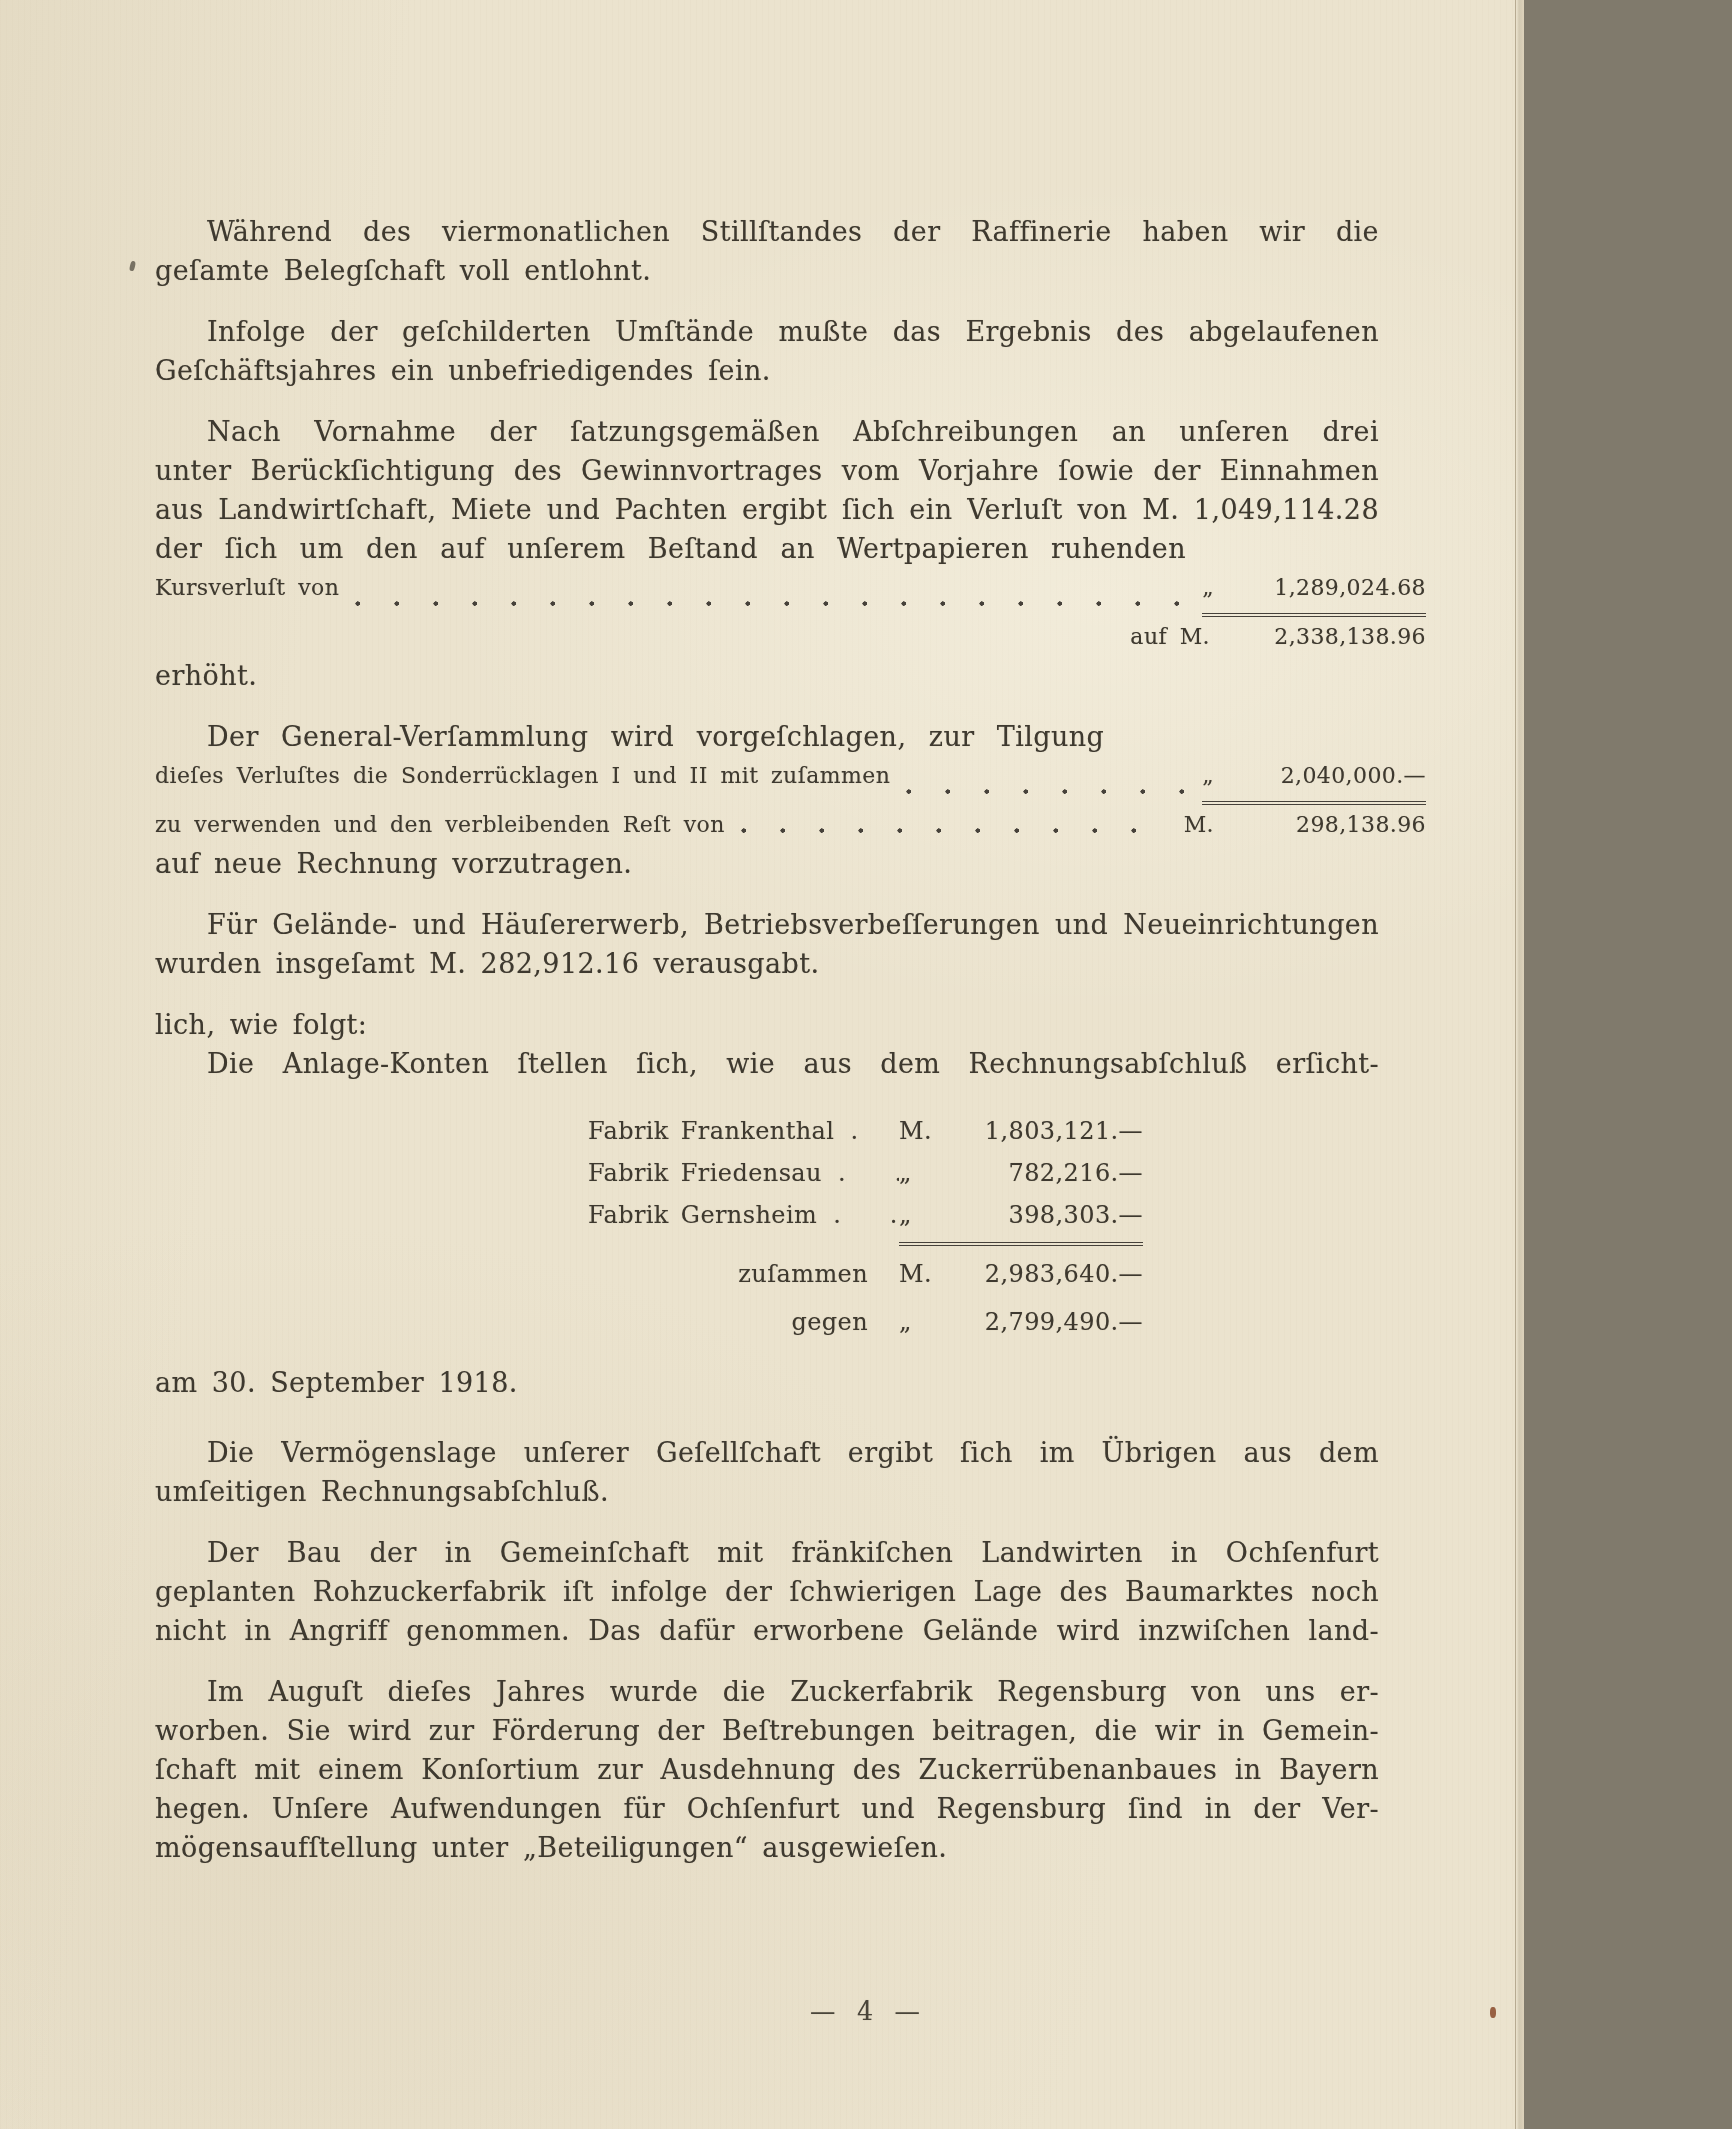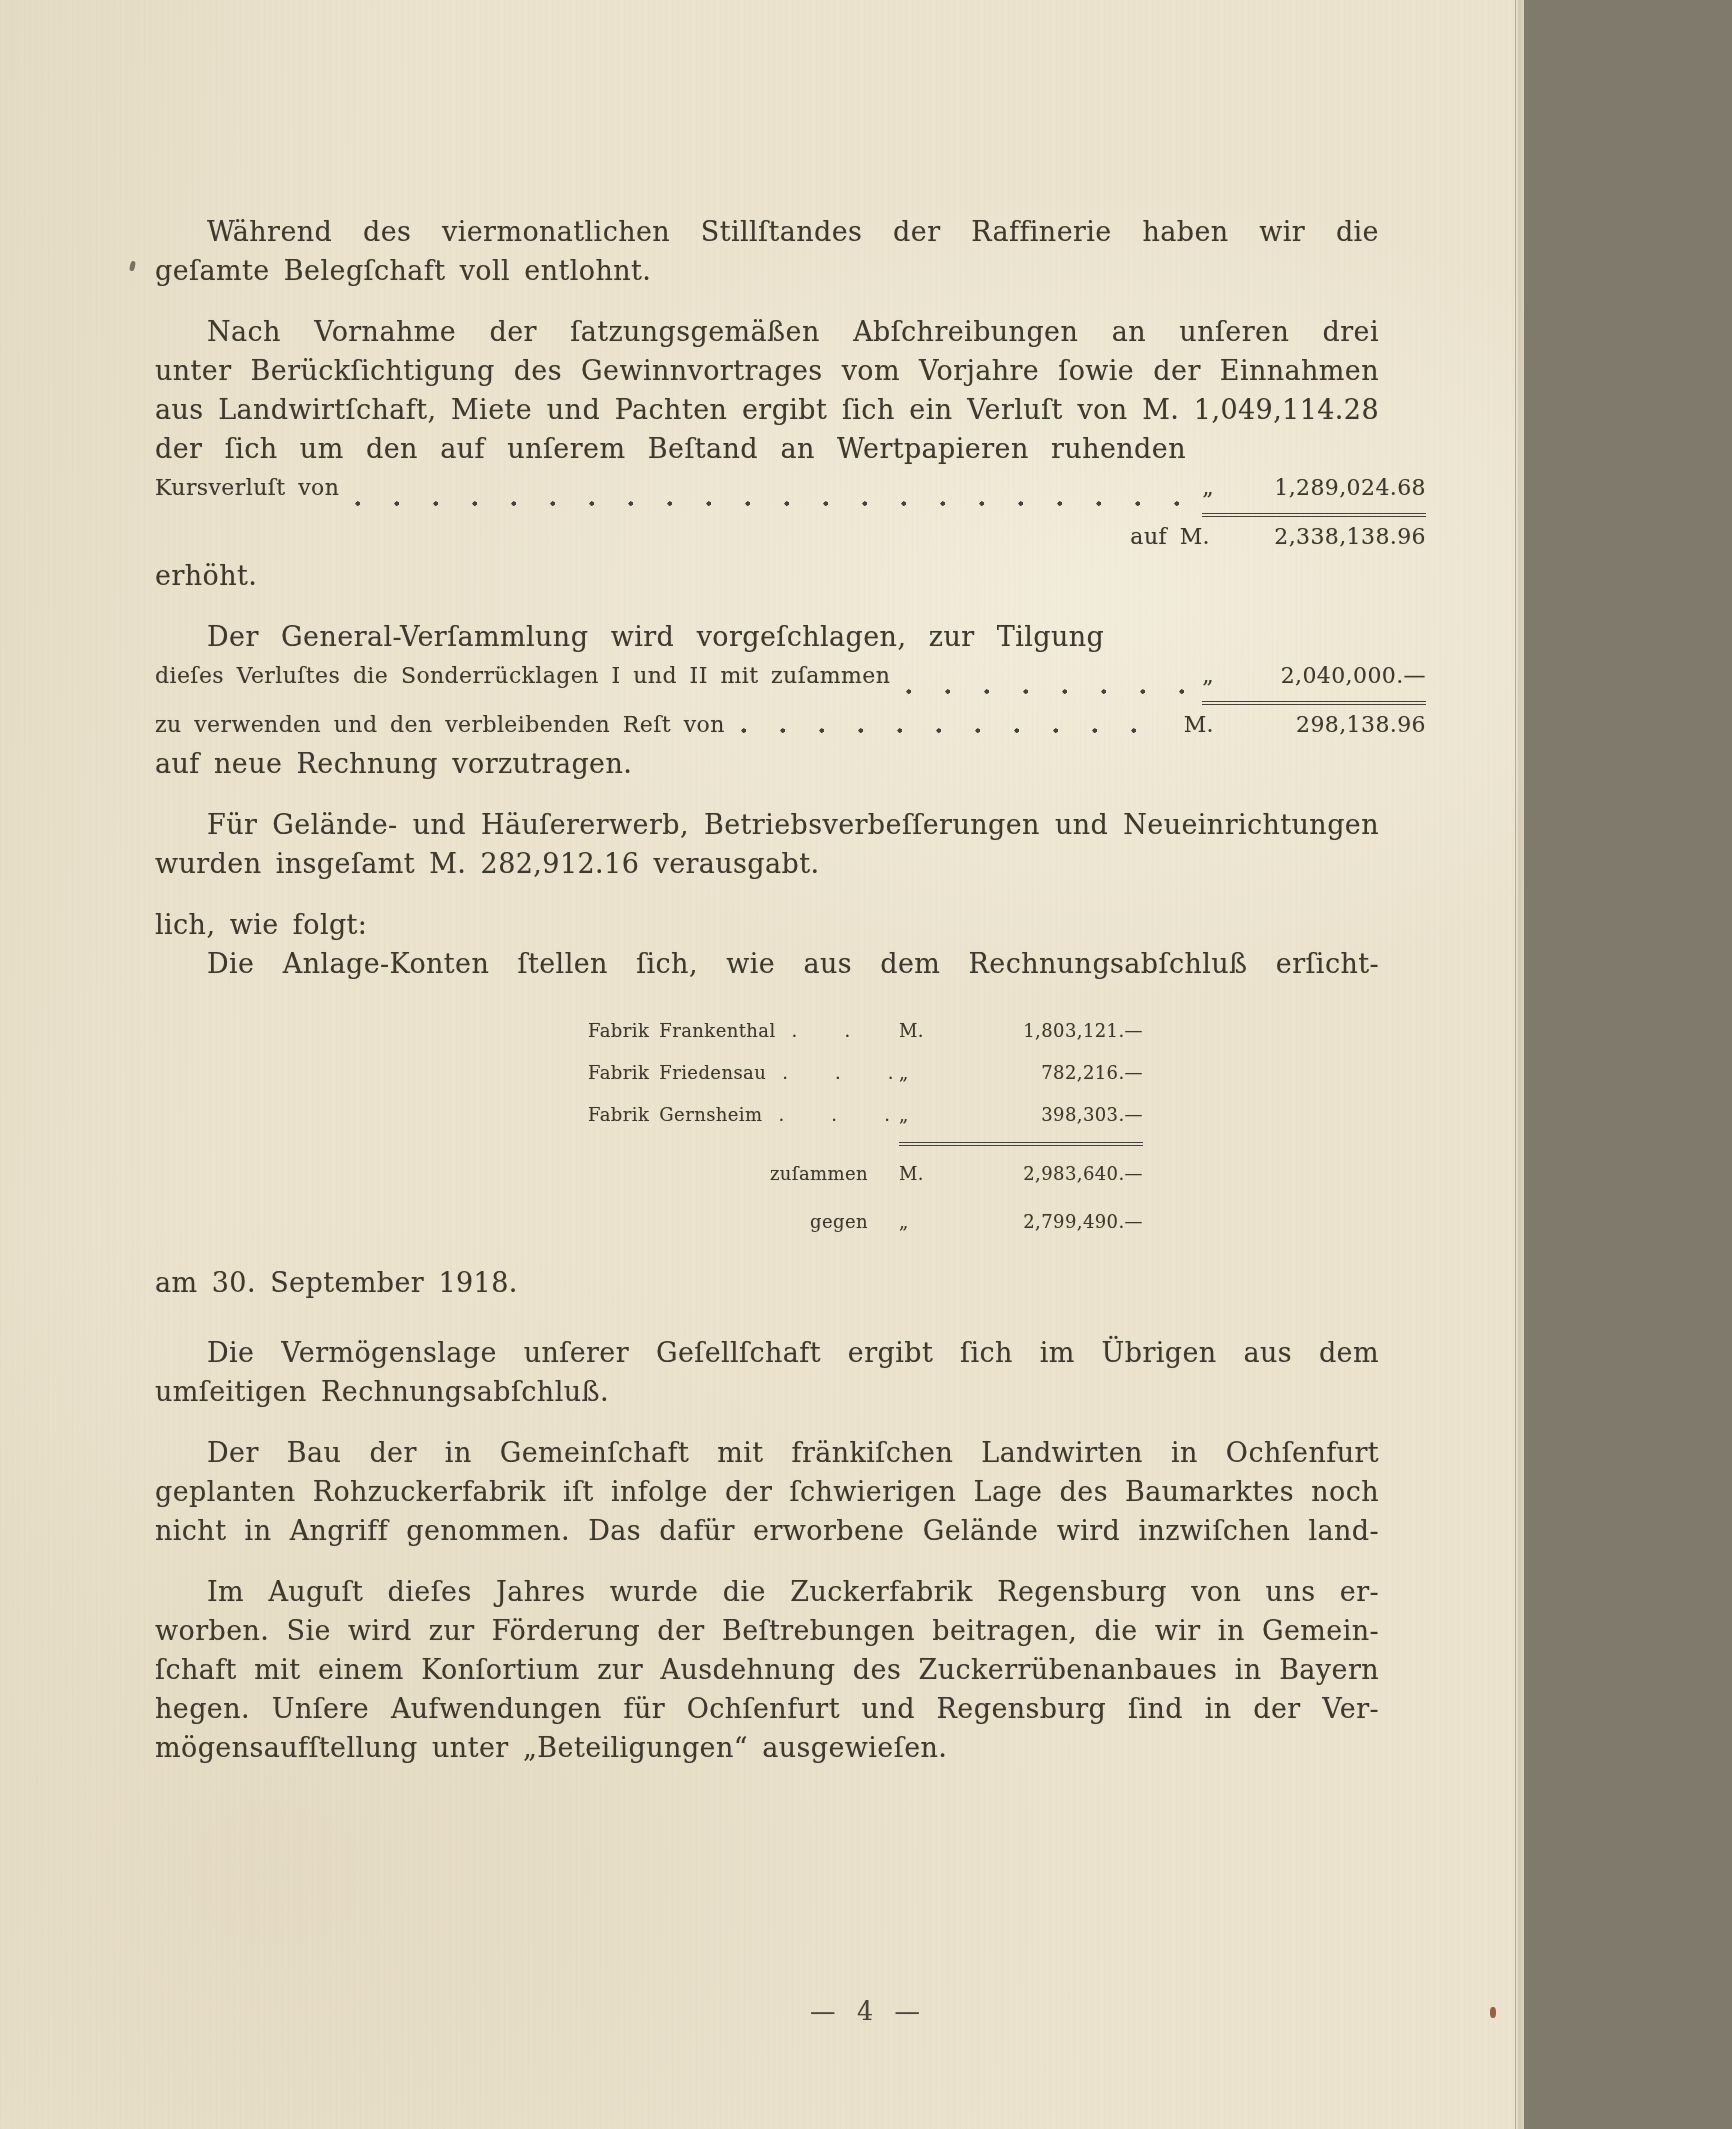--- a/index.html
+++ b/index.html
@@ -43,21 +43,21 @@
   }
   .grp{display:inline-flex;align-items:baseline;white-space:nowrap;}
   .grp .cur{margin-right:12px;}
   .grp .num{display:inline-block;min-width:200px;text-align:right;font-variant-numeric:lining-nums;}
   .grp.dbl{border-bottom:4.7px double #46413a;padding-bottom:6px;}
   .amtrow.right .grp .cur{margin-right:16px;}
   
   .acct{margin:27px 0 20px 433px;width:555px;}
   .acct-row{
     display:flex;align-items:baseline;
-    font-size:18px;line-height:42px;letter-spacing:0.4px;word-spacing:4px;
+    font-size:24px;line-height:42px;letter-spacing:0.4px;word-spacing:4px;
     text-shadow:0 0 0.7px rgba(62,57,47,0.35);
   }
   .acct-row .lbl{white-space:nowrap;}
   .acct-row .dots{flex:1;padding-left:16px;letter-spacing:18.7px;overflow:hidden;white-space:nowrap;}
   .acct-row .grp .cur{width:44px;margin-right:0;}
   .acct-row .grp .num{min-width:200px;}
   .acct-row.total{justify-content:flex-end;}
   .acct-row.total .lbl{flex:1;text-align:right;margin-right:31px;}
   .acct-row.total{margin-top:6.7px;}
   .date-line{margin:12px 0 31px 0;}
@@ -91,20 +91,24 @@
 </head>
 <body>
 
 <div class="page">
   <div class="content">
       <div class="para">
         <div class="line just indent">Während des viermonatlichen Stillſtandes der Raffinerie haben wir die</div>
         <div class="line">geſamte Belegſchaft voll entlohnt.</div>
       </div>
       <div class="para">
+        <div class="line just indent">Infolge der geſchilderten Umſtände mußte das Ergebnis des abgelaufenen</div>
+        <div class="line">Geſchäftsjahres ein unbefriedigendes ſein.</div>
+      </div>
+      <div class="para">
         <div class="line just indent">Nach Vornahme der ſatzungsgemäßen Abſchreibungen an unſeren drei</div>
         <div class="line just">unter Berückſichtigung des Gewinnvortrages vom Vorjahre ſowie der Einnahmen</div>
         <div class="line just">aus Landwirtſchaft, Miete und Pachten ergibt ſich ein Verluſt von M. 1,049,114.28</div>
         <div class="line spread">der ſich um den auf unſerem Beſtand an Wertpapieren ruhenden</div>
         <div class="amtrow">
           <span class="alabel">Kursverluſt von</span>
           <span class="leader"></span>
           <span class="grp dbl">
             <span class="cur">„</span>
             <span class="num">1,289,024.68</span>

